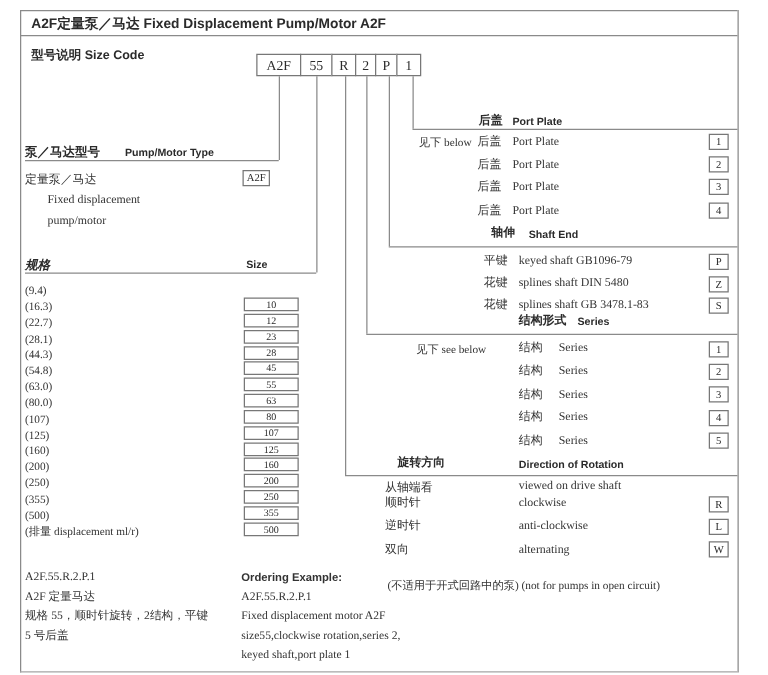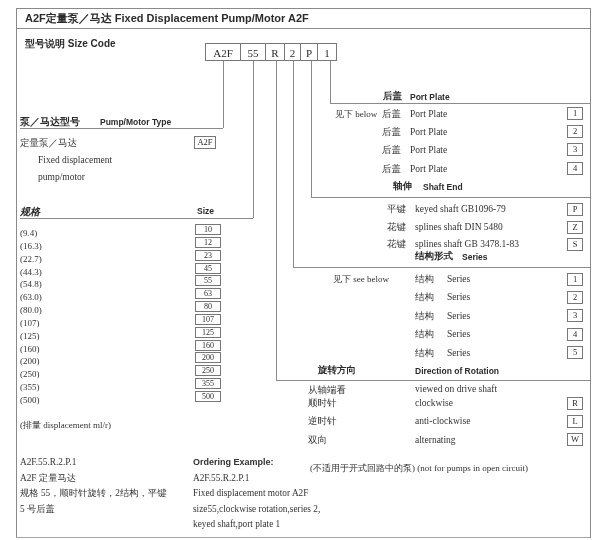--- a/index.html
+++ b/index.html
@@ -24,21 +24,21 @@
   .codebox + .codebox{margin-left:-1px;}
   .w36{width:36px}.w26{width:26px}.w20{width:20px}.w17{width:17px}.w18{width:18px}
   .valbox{
     position:absolute;border:1px solid #777;background:#fff;box-sizing:border-box;
     text-align:center;font-size:8.5px;color:#2b2b2b;
   }
   
   .size-rows{position:absolute;left:20px;top:222px;width:201px;}
   .size-row{position:relative;height:12.85px;}
   .size-row .lbl{font-size:9px;line-height:12.85px;color:#333;}
-  .size-row .valbox{left:175px;top:2px;width:26px;height:11px;line-height:9.5px;font-size:8px;}
+  .size-row .valbox{left:175px;top:16px;width:44px;height:11px;line-height:9.5px;font-size:8px;}
   
   .opt-rows{position:absolute;}
   .opt-row{position:relative;}
   .opt-row span{position:absolute;white-space:nowrap;}
   .pp-rows{left:335px;top:105px;width:255px;}
   .pp-rows .opt-row{height:18.2px;}
   .pp-rows .prefix{left:0;font-size:9px;line-height:18.2px;}
   .pp-rows .cn{left:47px;font-size:9.5px;line-height:18.2px;}
   .pp-rows .en{left:75px;font-size:9.5px;line-height:18.2px;}
   .pp-rows .valbox{left:232px;top:2px;width:16px;height:13px;line-height:11.5px;}
@@ -115,20 +115,24 @@
       <div class="size-row">
         <span class="lbl">(16.3)</span>
         <span class="valbox">12</span>
       </div>
 
       <div class="size-row">
         <span class="lbl">(22.7)</span>
         <span class="valbox">23</span>
       </div>
 
+      <div class="size-row">
+        <span class="lbl">(28.1)</span>
+        <span class="valbox">28</span>
+      </div>
 
       <div class="size-row">
         <span class="lbl">(44.3)</span>
         <span class="valbox">45</span>
       </div>
 
       <div class="size-row">
         <span class="lbl">(54.8)</span>
         <span class="valbox">55</span>
       </div>

